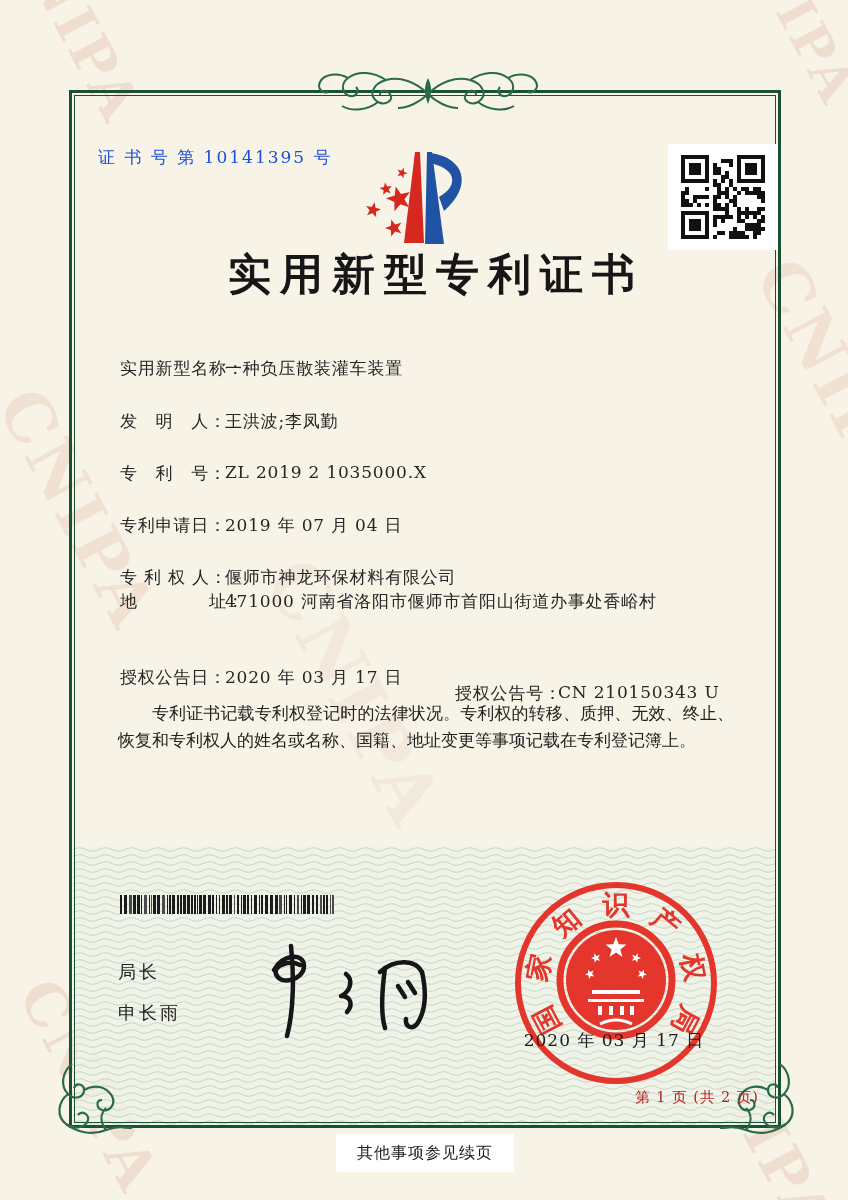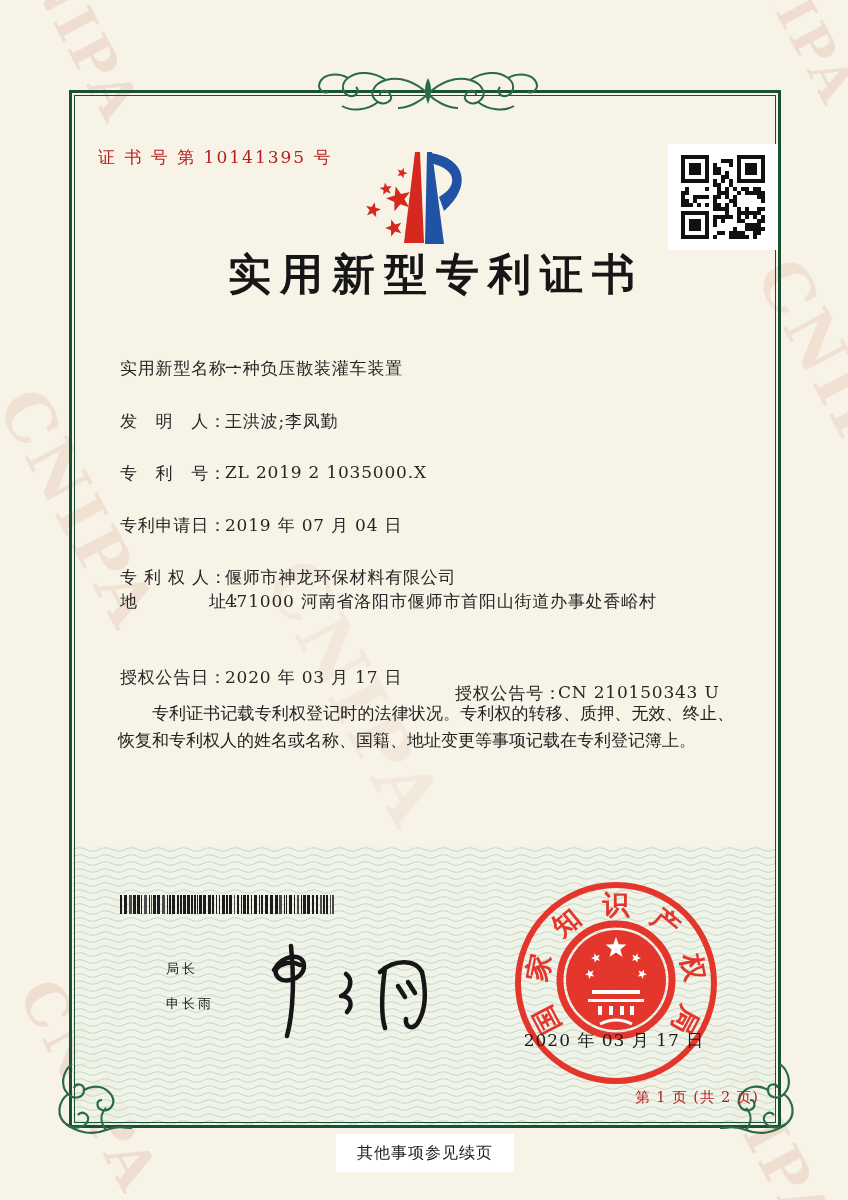--- a/index.html
+++ b/index.html
@@ -28,21 +28,21 @@
     border:3px solid #1a5135;
   }
   .frame-inner { position:absolute; inset:2px; border:1px solid #1a5135; }
   .waveband { position:absolute; left:73px; top:846px; width:702px; height:280px; }
   .ornament-top { position:absolute; left:308px; top:64px; }
   .corner-orn { position:absolute; }
   .corner-bl { left:48px;  top:1058px; }
   .corner-br { left:716px; top:1058px; transform:scaleX(-1); }
   
   .cert-no {
-    position:absolute; left:98px; top:146px; font-size:17px; letter-spacing:2px; color:#b91c1c;
+    position:absolute; left:98px; top:146px; font-size:17px; letter-spacing:2px; color:#1d4ed8;
   }
   .logo { position:absolute; left:345px; top:140px; }
   .qr-box {
     position:absolute; left:668px; top:144px; width:110px; height:106px;
     background:#ffffff; display:flex; align-items:center; justify-content:center;
   }
   .doc-title {
     position:absolute; left:69px; top:246px; width:712px; text-align:center;
     font-size:43px; font-weight:bold; letter-spacing:9px; color:#161616;padding-left:22px;
   }
@@ -57,21 +57,21 @@
   
   .body-text {
     position:absolute; left:118px; top:700px; width:616px;
     font-size:17px; line-height:26.5px; color:#222; text-align:justify;
   }
   .body-text p { text-indent:2em; }
   
   .barcode { position:absolute; left:120px; top:895px; }
   .signer {
     position:absolute; left:118px; top:960px; font-family:"DejaVu Sans","Liberation Sans",sans-serif;
-    font-size:13px; letter-spacing:3px; color:#222;margin-left:48px;
+    font-size:18px; letter-spacing:3px; color:#222;
   }
   .signer .name { display:block; margin-top:17px; }
   .signature { position:absolute; left:246px; top:938px; }
   .seal { position:absolute; left:510px; top:878px; }
   .page-footer {
     position:absolute; left:69px; top:1088px; width:690px; text-align:right;
     font-size:14.5px; letter-spacing:1px; color:#b91c1c;
   }
   .cont-note {
     position:absolute; left:336px; top:1134px; width:178px; height:38px;

